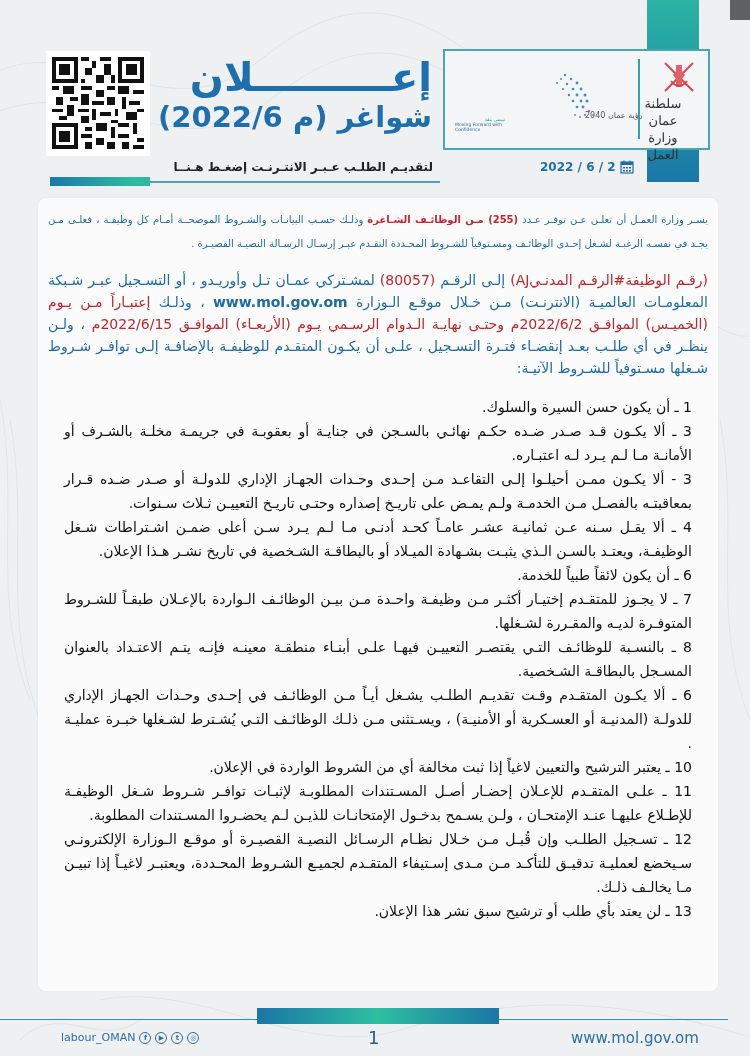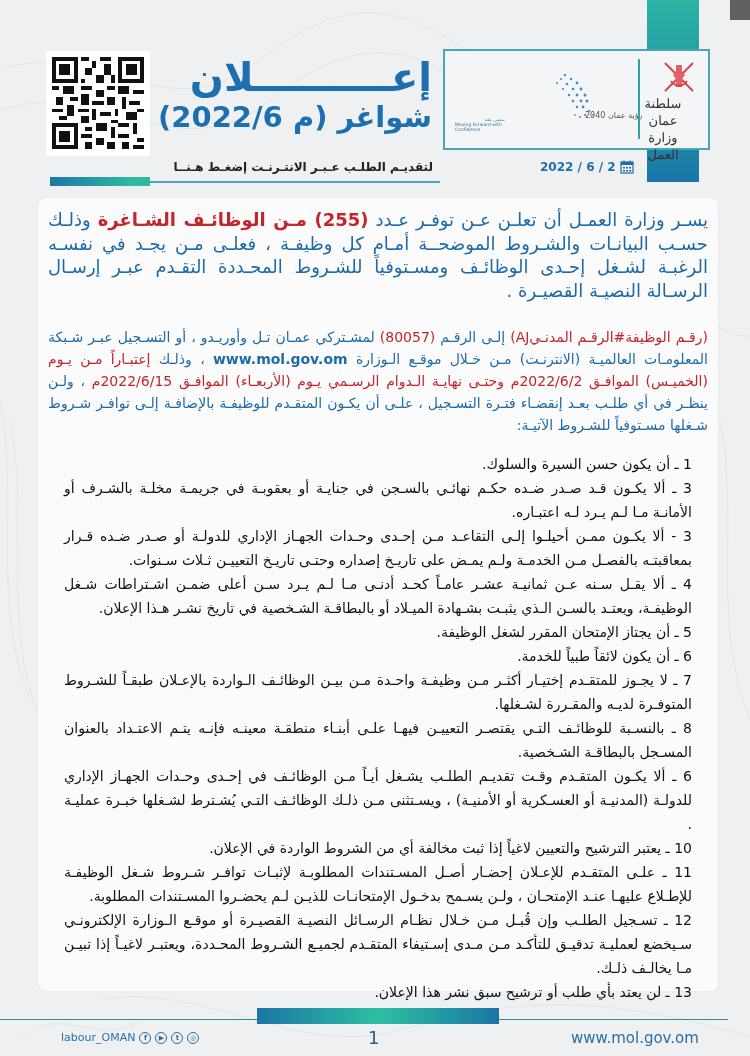--- a/index.html
+++ b/index.html
@@ -66,23 +66,23 @@
     background:linear-gradient(90deg,#1d77a8,#2fb8a2 80%,#2fb8a2);
   }
   .content-card {
     position:absolute; left:38px; top:198px; width:680px; height:793px;
     background:#fbfbfb; border-radius:8px; box-shadow:0 0 3px rgba(0,0,0,.05);
   }
   .content {
     position:absolute; left:48px; top:208px; width:660px; direction:rtl; text-align:justify;
     font-family:"DejaVu Sans", sans-serif; color:#222;
   }
-  .intro { color:#1e6aa8; font-size:18px; line-height:23.5px; text-align:justify; text-align-last:right; }
+  .intro { color:#1e6aa8; font-size:10px; line-height:23.5px; text-align:justify; text-align-last:right; }
   .intro .red { color:#c2252c; font-weight:bold; }
-  .reg { margin-top:24px; color:#1e6aa8; font-size:14px; line-height:22px; text-align:justify; }
+  .reg { margin-top:14px; color:#1e6aa8; font-size:14px; line-height:22px; text-align:justify; }
   .reg .red { color:#c2252c; }
   .reg .bold { font-weight:bold; color:#1e6aa8; }
   .conditions { margin:16px; padding:0; list-style:none; font-size:14px; line-height:24px; color:#111; }
   .conditions li { text-align:justify; text-align-last:right; }
   .footer-rule-l { position:absolute; left:0; top:1019px; width:258px; height:1px; background:#2e8ea8; }
   .footer-rule-r { position:absolute; left:498px; top:1019px; width:230px; height:1px; background:#2e8ea8; }
   .footer-bar {
     position:absolute; left:257px; top:1008px; width:242px; height:16px;
     background:linear-gradient(90deg,#1b75a7 0%,#2dbfa1 50%,#1b75a7 100%);
   }
@@ -253,21 +253,20 @@
 <div class="content">
   <p class="intro" style="margin:0"><span>يسـر وزارة العمـل أن تعلـن عـن توفـر عـدد </span><span class="red">(255) مـن الوظائـف الشـاغرة</span><span> وذلـك حسـب البيانـات والشـروط الموضحــة أمـام كل وظيفـة ، فعلـى مـن يجـد في نفسـه الرغبـة لشـغل إحـدى الوظائـف ومسـتوفياً للشـروط المحـددة التقـدم عبـر إرسـال الرسـالة النصيـة القصيـرة .</span></p>
 
   <p class="reg" style="margin-bottom:0"><span class="red">(رقـم الوظيفة#الرقـم المدنـيAJ)</span><span> إلـى الرقـم </span><span class="red">(80057)</span><span> لمشـتركي عمـان تـل وأوريـدو ، أو التسـجيل عبـر شـبكة المعلومـات العالميـة (الانترنـت) مـن خـلال موقـع الـوزارة </span><span class="bold">www.mol.gov.om</span><span> ، وذلـك </span><span class="red">إعتبـاراً مـن يـوم (الخميـس) الموافـق 2022/6/2م وحتـى نهايـة الـدوام الرسـمي يـوم (الأربعـاء) الموافـق 2022/6/15م</span><span> ، ولـن ينظـر في أي طلـب بعـد إنقضـاء فتـرة التسـجيل ، علـى أن يكـون المتقـدم للوظيفـة بالإضافـة إلـى توافـر شـروط شـغلها مسـتوفياً للشـروط الآتيـة:</span></p>
 
   <ul class="conditions">
     <li>1 ـ أن يكون حسن السيرة والسلوك.</li>
     <li>3 ـ ألا يكـون قـد صـدر ضـده حكـم نهائـي بالسـجن في جنايـة أو بعقوبـة في جريمـة مخلـة بالشـرف أو الأمانـة مـا لـم يـرد لـه اعتبـاره.</li>
     <li>3 - ألا يكـون ممـن أحيلـوا إلـى التقاعـد مـن إحـدى وحـدات الجهـاز الإداري للدولـة أو صـدر ضـده قـرار بمعاقبتـه بالفصـل مـن الخدمـة ولـم يمـض على تاريـخ إصداره وحتـى تاريـخ التعييـن ثـلاث سـنوات.</li>
     <li>4 ـ ألا يقـل سـنه عـن ثمانيـة عشـر عامـاً كحـد أدنـى مـا لـم يـرد سـن أعلى ضمـن اشـتراطات شـغل الوظيفـة، ويعتـد بالسـن الـذي يثبـت بشـهادة الميـلاد أو بالبطاقـة الشـخصية في تاريخ نشـر هـذا الإعلان.</li>
-    <li>5 ـ أن يجتاز الإمتحان المقرر لشغل الوظيفة.</li>
     <li>6 ـ أن يكون لائقاً طبياً للخدمة.</li>
     <li>7 ـ لا يجـوز للمتقـدم إختيـار أكثـر مـن وظيفـة واحـدة مـن بيـن الوظائـف الـواردة بالإعـلان طبقـاً للشـروط المتوفـرة لديـه والمقـررة لشـغلها.</li>
     <li>8 ـ بالنسـبة للوظائـف التـي يقتصـر التعييـن فيهـا علـى أبنـاء منطقـة معينـه فإنـه يتـم الاعتـداد بالعنوان المسـجل بالبطاقـة الشـخصية.</li>
     <li>6 ـ ألا يكـون المتقـدم وقـت تقديـم الطلـب يشـغل أيـاً مـن الوظائـف في إحـدى وحـدات الجهـاز الإداري للدولـة (المدنيـة أو العسـكرية أو الأمنيـة) ، ويسـتثنى مـن ذلـك الوظائـف التـي يُشـترط لشـغلها خبـرة عمليـة .</li>
     <li>10 ـ يعتبر الترشيح والتعيين لاغياً إذا ثبت مخالفة أي من الشروط الواردة في الإعلان.</li>
     <li>11 ـ علـى المتقـدم للإعـلان إحضـار أصـل المسـتندات المطلوبـة لإثبـات توافـر شـروط شـغل الوظيفـة للإطـلاع عليهـا عنـد الإمتحـان ، ولـن يسـمح بدخـول الإمتحانـات للذيـن لـم يحضـروا المسـتندات المطلوبة.</li>
     <li>12 ـ تسـجيل الطلـب وإن قُبـل مـن خـلال نظـام الرسـائل النصيـة القصيـرة أو موقـع الـوزارة الإلكترونـي سـيخضع لعمليـة تدقيـق للتأكـد مـن مـدى إسـتيفاء المتقـدم لجميـع الشـروط المحـددة، ويعتبـر لاغيـاً إذا تبيـن مـا يخالـف ذلـك.</li>
     <li>13 ـ لن يعتد بأي طلب أو ترشيح سبق نشر هذا الإعلان.</li>
   </ul>
 </div>

